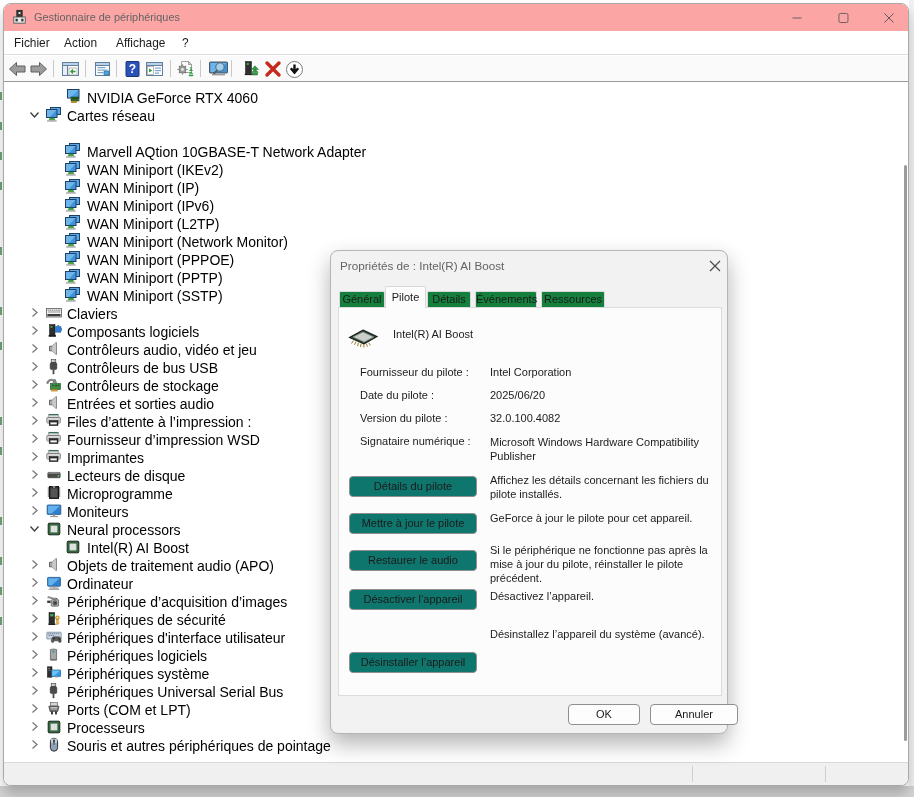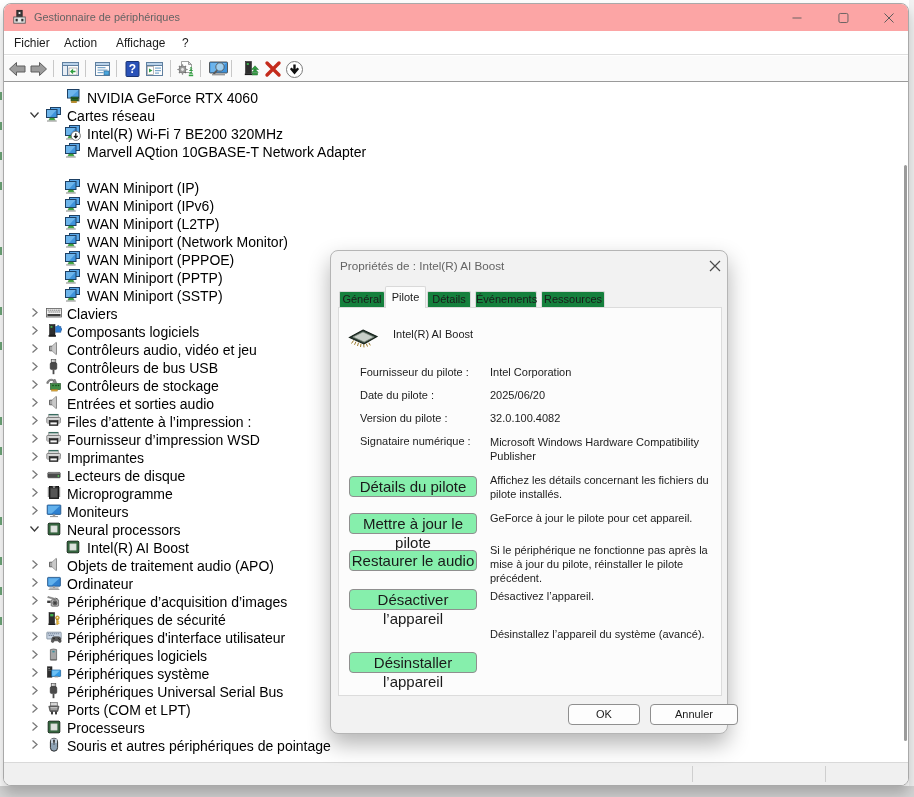--- a/index.html
+++ b/index.html
@@ -33,22 +33,22 @@
 .sliver { position:absolute; left:0; width:2px; background:#4a9258; opacity:0.8; }
 #dlg { position:absolute; left:330px; top:250px; width:398px; height:484px; background:#f2f2f2;
   border:1px solid #b5b5b5; border-radius:8px; box-shadow:0 10px 22px rgba(0,0,0,0.3); }
 #dlg-title { position:absolute; left:9px; top:8px; font-size:11.7px; color:#646464; }
 #dlg-x { position:absolute; left:375px; top:6px; width:18px; height:18px; }
 .tab { position:absolute; font-size:11px; color:#1a1a1a; text-align:center;
   background:#15803d; border:1px solid #d9d9d9; border-bottom:none; border-radius:2px 2px 0 0; top:40px; height:17px; padding-top:1px; }
 #tab-active { top:35px; height:22px; background:#fcfcfc; padding-top:4px; z-index:3; }
 #page { position:absolute; left:7px; top:56px; width:384px; height:389px; background:#fcfcfc; border:1px solid #dcdcdc; z-index:2; }
 .lbl { position:absolute; font-size:11px; color:#1c1c1c; white-space:nowrap; z-index:4; }
-.btn { position:absolute; z-index:4; width:128px; height:21px; background:#86efac; border:1px solid #8f8f8f; border-radius:4px;
-  font-size:15px; color:#1a1a1a; text-align:center; line-height:19px; }
+.btn { position:absolute; z-index:4; width:128px; height:21px; background:#0f766e; border:1px solid #8f8f8f; border-radius:4px;
+  font-size:11px; color:#1a1a1a; text-align:center; line-height:19px; }
 .okbtn { position:absolute; height:21px; background:#fdfdfd; border:1px solid #8f8f8f; border-radius:4px;
   font-size:11px; color:#1a1a1a; text-align:center; line-height:19px; }
 </style>
 </head>
 <body>
 <div id="deskbottom"></div>
 <div id="deskright"></div>
 <div class="sliver" style="top:92px;height:8px;"></div>
 <div class="sliver" style="top:122px;height:8px;"></div>
 <div class="sliver" style="top:152px;height:8px;"></div>
@@ -184,41 +184,39 @@
         </svg>
         <svg class="nico" width="16" height="16" viewBox="0 0 16 16">
 <rect x="4.5" y="0.5" width="10" height="7" fill="#5aa7e8" stroke="#1d4064"></rect>
 <rect x="0.5" y="2.5" width="10.5" height="8" fill="#3f93dc" stroke="#1d4064"></rect>
 <path d="M1 3 L10.5 3 L4 10 L1 10 Z" fill="#7dc0f0" opacity="0.75"></path>
 <path d="M4 11 L8 11 L9.3 13.6 L2.7 13.6 Z" fill="#44a944" stroke="#2c7a2c" stroke-width="0.5"></path>
 <rect x="1.5" y="13.4" width="9" height="1.4" fill="#cccccc" stroke="#aaa" stroke-width="0.4"></rect>
 </svg>
         <span class="txt">Cartes réseau</span>
       </div>
-<div class="row l2" style="top:42px;">
-        <svg class="nico" width="16" height="16" viewBox="0 0 16 16">
-<rect x="4.5" y="0.5" width="10" height="7" fill="#5aa7e8" stroke="#1d4064"></rect>
-<rect x="0.5" y="2.5" width="10.5" height="8" fill="#3f93dc" stroke="#1d4064"></rect>
-<path d="M1 3 L10.5 3 L4 10 L1 10 Z" fill="#7dc0f0" opacity="0.75"></path>
-<path d="M4 11 L7 11 L8 13.6 L2.7 13.6 Z" fill="#44a944" stroke="#2c7a2c" stroke-width="0.5"></path>
-<rect x="1.5" y="13.4" width="6" height="1.4" fill="#cccccc" stroke="#aaa" stroke-width="0.4"></rect>
-<circle cx="10.8" cy="10.8" r="4.6" fill="#ffffff" stroke="#6e6e6e" stroke-width="0.9"></circle>
-<path d="M10.8 8.2 L10.8 12.6 M8.9 10.9 L10.8 12.9 L12.7 10.9" fill="none" stroke="#111" stroke-width="1.3"></path>
-</svg>
-        <span class="txt">Intel(R) Wi-Fi 7 BE200 320MHz</span>
-      </div>
 <div class="row l2" style="top:60px;">
         <svg class="nico" width="16" height="16" viewBox="0 0 16 16">
 <rect x="4.5" y="0.5" width="10" height="7" fill="#5aa7e8" stroke="#1d4064"></rect>
 <rect x="0.5" y="2.5" width="10.5" height="8" fill="#3f93dc" stroke="#1d4064"></rect>
 <path d="M1 3 L10.5 3 L4 10 L1 10 Z" fill="#7dc0f0" opacity="0.75"></path>
 <path d="M4 11 L8 11 L9.3 13.6 L2.7 13.6 Z" fill="#44a944" stroke="#2c7a2c" stroke-width="0.5"></path>
 <rect x="1.5" y="13.4" width="9" height="1.4" fill="#cccccc" stroke="#aaa" stroke-width="0.4"></rect>
 </svg>
         <span class="txt">Marvell AQtion 10GBASE-T Network Adapter</span>
+      </div>
+<div class="row l2" style="top:78px;">
+        <svg class="nico" width="16" height="16" viewBox="0 0 16 16">
+<rect x="4.5" y="0.5" width="10" height="7" fill="#5aa7e8" stroke="#1d4064"></rect>
+<rect x="0.5" y="2.5" width="10.5" height="8" fill="#3f93dc" stroke="#1d4064"></rect>
+<path d="M1 3 L10.5 3 L4 10 L1 10 Z" fill="#7dc0f0" opacity="0.75"></path>
+<path d="M4 11 L8 11 L9.3 13.6 L2.7 13.6 Z" fill="#44a944" stroke="#2c7a2c" stroke-width="0.5"></path>
+<rect x="1.5" y="13.4" width="9" height="1.4" fill="#cccccc" stroke="#aaa" stroke-width="0.4"></rect>
+</svg>
+        <span class="txt">WAN Miniport (IKEv2)</span>
       </div>
 <div class="row l2" style="top:96px;">
         <svg class="nico" width="16" height="16" viewBox="0 0 16 16">
 <rect x="4.5" y="0.5" width="10" height="7" fill="#5aa7e8" stroke="#1d4064"></rect>
 <rect x="0.5" y="2.5" width="10.5" height="8" fill="#3f93dc" stroke="#1d4064"></rect>
 <path d="M1 3 L10.5 3 L4 10 L1 10 Z" fill="#7dc0f0" opacity="0.75"></path>
 <path d="M4 11 L8 11 L9.3 13.6 L2.7 13.6 Z" fill="#44a944" stroke="#2c7a2c" stroke-width="0.5"></path>
 <rect x="1.5" y="13.4" width="9" height="1.4" fill="#cccccc" stroke="#aaa" stroke-width="0.4"></rect>
 </svg>
         <span class="txt">WAN Miniport (IP)</span>

